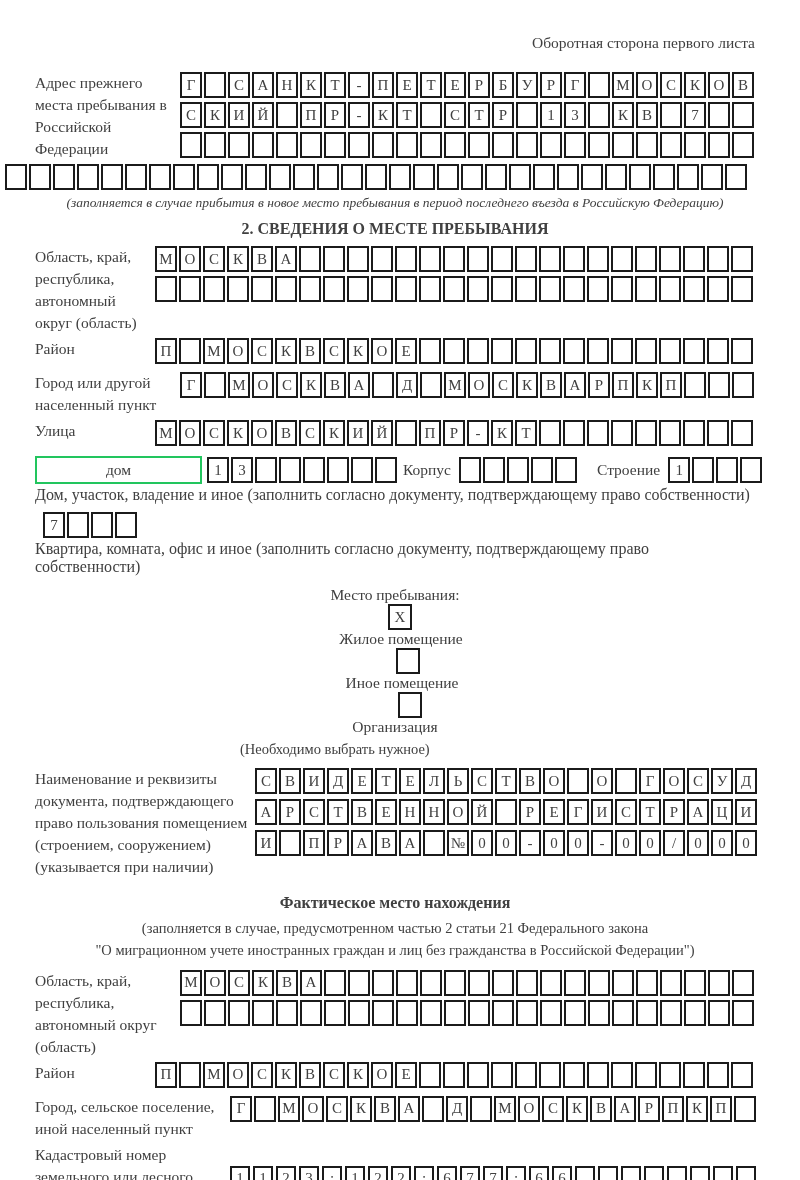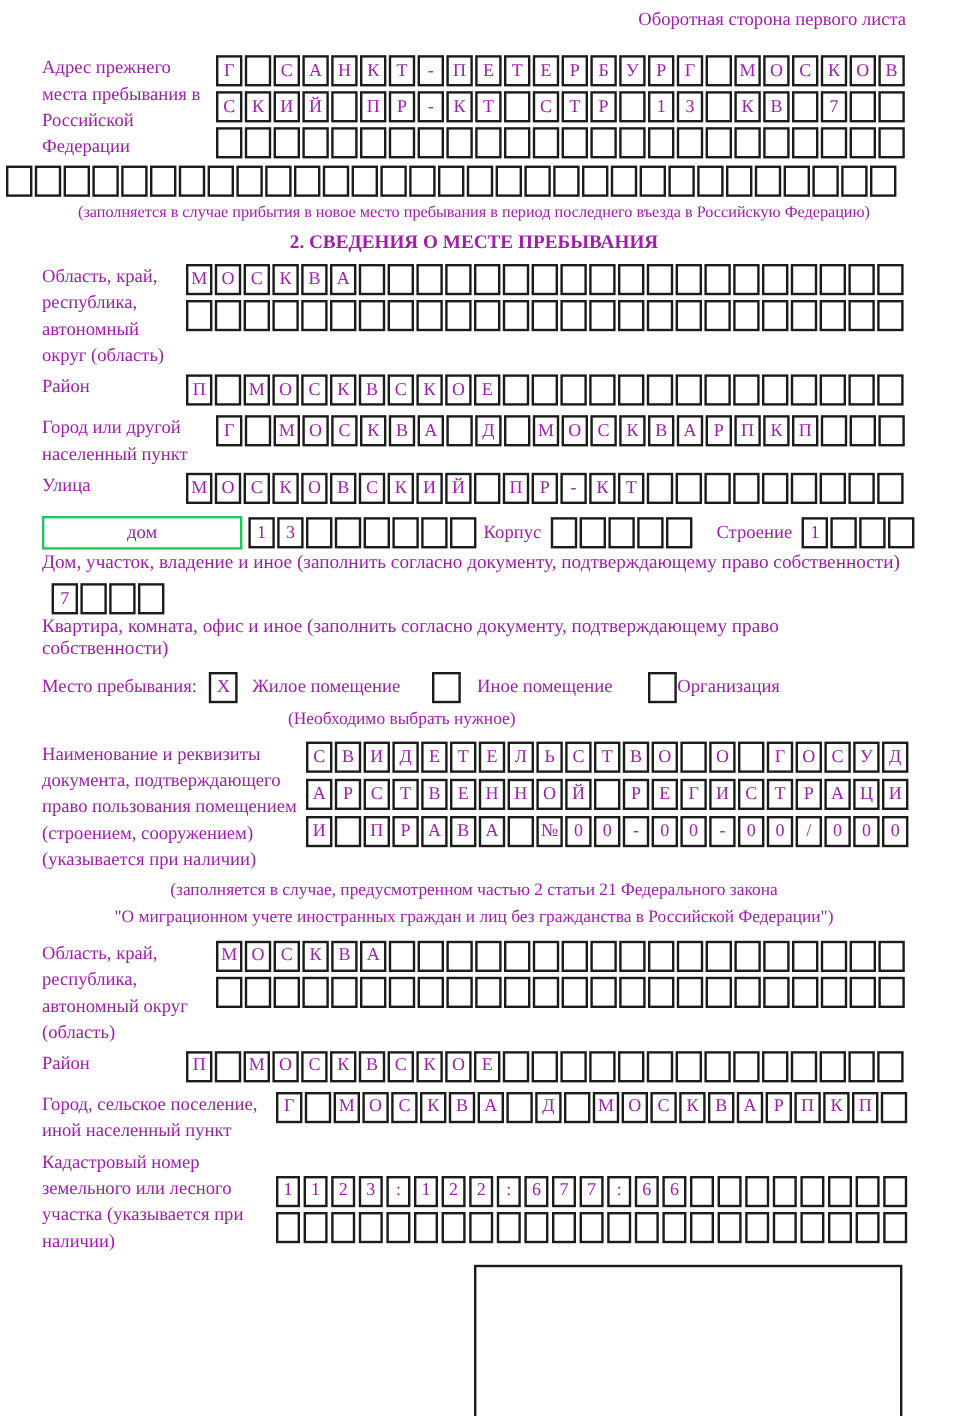--- a/index.html
+++ b/index.html
@@ -1,55 +1,55 @@
 <!DOCTYPE html>
 <html><head>
 <meta charset="utf-8">
 <style>
   html,body{margin:0;padding:0;background:#ffffff;}
   .page{
     width:800px;height:1180px;box-sizing:border-box;position:relative;
-    background:#ffffff;color:#a21caf;
+    background:#ffffff;color:#404040;
     font-family:"Liberation Serif","DejaVu Serif",serif;
-    padding:8px 45px 0 35px;overflow:hidden;
+    padding:34px 45px 0 35px;overflow:hidden;
   }
   .hdr{ text-align:right; font-size:15.5px; margin-bottom:20px; }
 
   .f{ display:flex; margin-bottom:4px; }
   .flabel{ font-size:15.5px; line-height:1.42; flex:none; }
   .w145{ width:145px; } .w120{ width:120px; } .w220{ width:220px; } .w195{ width:195px; }
 
   .cellrow{ display:flex; margin-bottom:4px; height:26px; }
   .cell{
     box-sizing:border-box; flex:none; width:22px; height:26px;
     border:2px solid #1b1b1b; margin-right:2px;
     display:flex; align-items:center; justify-content:center;
     font-size:15px; line-height:1; background:#fff;
   }
   .cad .cell{ width:20px; margin-right:3px; }
   .grids .cellrow:last-child{ margin-bottom:0; }
 
   .fullrow{ margin-left:-30px; margin-top:2px; }
-  .note{ font-size:13.5px; text-align:center; margin:5px 0 2px; }
+  .note{ font-size:13.5px; text-align:center; margin:5px 0 2px;font-style:italic; }
   .note-left{ font-size:16px; margin:2px 0 8px; }
   .sectitle{ font-size:16px; font-weight:bold; text-align:center; margin:9px 0 8px; }
 
   .widebox{
     box-sizing:border-box; border:2px solid #22c55e; height:28px;
     display:flex; align-items:center; justify-content:center;
     font-size:15.5px; flex:none; background:#fff;
   }
   .inlinerow{ display:flex; align-items:center; margin:6px 0 2px; }
   .inlbl{ font-size:15.5px; flex:none; }
 
   .cb{
     box-sizing:border-box; width:24px; height:26px; border:2px solid #1b1b1b;
     display:flex; align-items:center; justify-content:center; font-size:15px; flex:none;
   }
-  .stayrow{ display:flex; align-items:center; margin-top:10px; font-size:15.5px; }
+  .stayrow{ display:flex; align-items:center; margin-top:10px; font-size:15.5px;flex-direction:column; }
   .staynote{ font-size:14.5px; margin:5px 0 10px 205px; }
 
   .facttitle{ font-size:16px; font-weight:bold; text-align:center; margin:16px 0 6px; }
   .factnote{ font-size:14.5px; text-align:center; line-height:1.5; margin-bottom:8px; }
 
   .stampbox{
     box-sizing:border-box; border:2px solid #1b1b1b; width:357px; height:172px;
     margin:8px 0 6px 360px; background:#fff;
   }
 </style>
@@ -451,20 +451,21 @@
           <span class="cell">0</span>
           <span class="cell">0</span>
           <span class="cell">/</span>
           <span class="cell">0</span>
           <span class="cell">0</span>
           <span class="cell">0</span>
         </div>
     </div>
   </div>
 
+  <div class="facttitle">Фактическое место нахождения</div>
   <div class="factnote">
     <div>(заполняется в случае, предусмотренном частью 2 статьи 21 Федерального закона</div>
     <div>"О миграционном учете иностранных граждан и лиц без гражданства в Российской Федерации")</div>
   </div>
 
   <div class="f">
     <div class="flabel w145">Область, край, республика, автономный округ (область)</div>
     <div class="grids">
       <div class="cellrow">
           <span class="cell">М</span>

